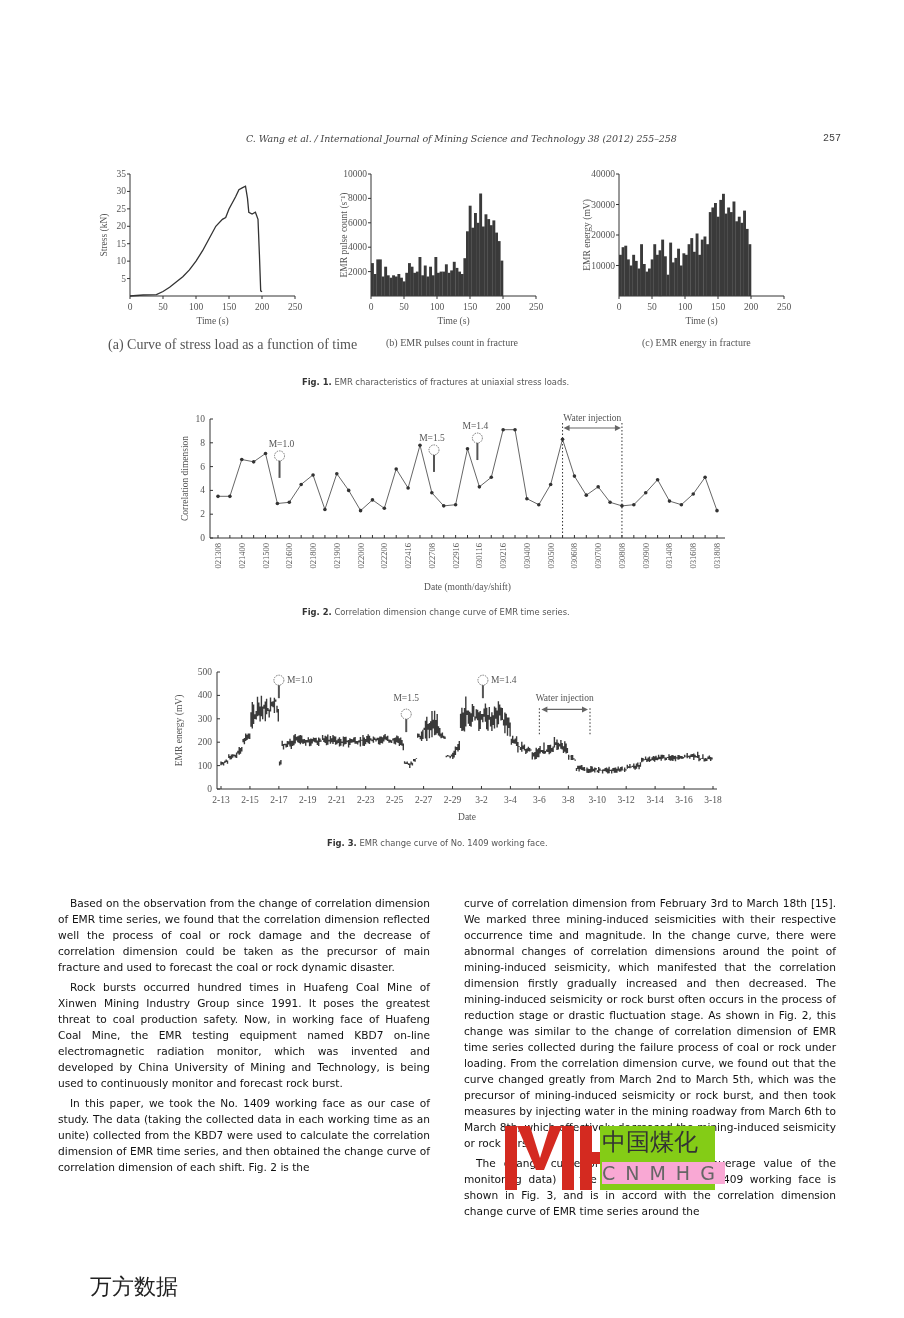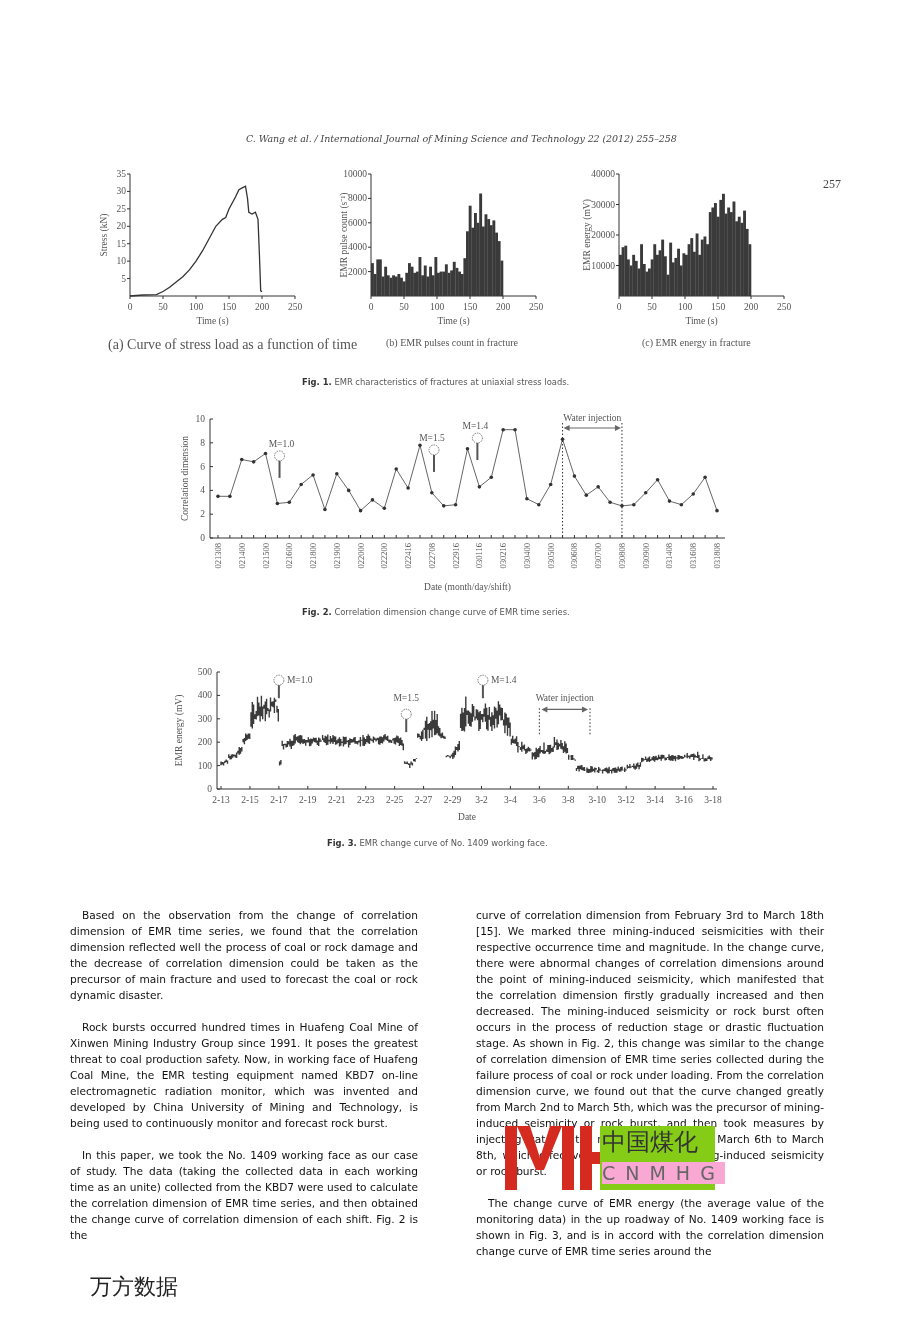--- a/index.html
+++ b/index.html
@@ -1,33 +1,33 @@
 <!DOCTYPE html>
 <html><head>
 <meta charset="utf-8">
 <style>
   html, body { margin: 0; padding: 0; background: #ffffff; }
   body { width: 904px; height: 1318px; position: relative; overflow: hidden; font-family: "DejaVu Sans", sans-serif; color: #1a1a1a; }
   .abs { position: absolute; }
   .running-head { top: 133px; left: 246px; font-family: "DejaVu Serif", serif; font-style: italic; font-size: 9.5px; color: #444; letter-spacing: -0.1px; }
-  .page-num { top: 133px; left: 823px; font-family: Liberation Serif, serif; font-size: 12px; color: #444; margin-top: 44px; }
+  .page-num { top: 133px; left: 823px; font-family: Liberation Mono, monospace; font-size: 10px; color: #444; }
   svg text { font-family: "Liberation Serif", serif; fill: #555; }
   .caption { font-family: "DejaVu Sans", sans-serif; font-size: 8.4px; color: #555; white-space: nowrap; }
   .caption b { color: #333; }
   .col { font-family: "DejaVu Sans", sans-serif; font-size: 10.6px; line-height: 16px; color: #111; text-align: justify; }
-  .col p { margin: 16px; text-indent: 12px; }
+  .col p { margin: 4px; text-indent: 12px; }
   .col p.noindent { text-indent: 0; }
   .col h3 { font-size: 10.8px; font-weight: bold; margin: 20px 0 20px 0; }
   .wf-logo { top: 1124px; left: 500px; width: 215px; height: 68px; }
   .footer-wf { top: 1272px; left: 90px; font-family: "DejaVu Sans", sans-serif; font-size: 22px; color: #222; }
 </style>
 </head>
 <body>
 
-<div class="abs running-head">C. Wang et al. / International Journal of Mining Science and Technology 22 (2012) 255–258</div>
+<div class="abs running-head">C. Wang et al. / International Journal of Mining Science and Technology 38 (2012) 255–258</div>
 <div class="abs page-num">257</div>
 
 <svg class="abs" style="top:160px;left:95px" width="230" height="195" id="fig1a">
     <line x1="35" y1="14" x2="35" y2="136" stroke="#333" stroke-width="1"></line>
     <line x1="35" y1="136" x2="200" y2="136" stroke="#333" stroke-width="1"></line>
     <line x1="35" y1="136" x2="35" y2="139" stroke="#333"></line>
     <text x="35" y="150" font-size="9.5" text-anchor="middle">0</text>
     <line x1="68" y1="136" x2="68" y2="139" stroke="#333"></line>
     <text x="68" y="150" font-size="9.5" text-anchor="middle">50</text>
     <line x1="101" y1="136" x2="101" y2="139" stroke="#333"></line>

